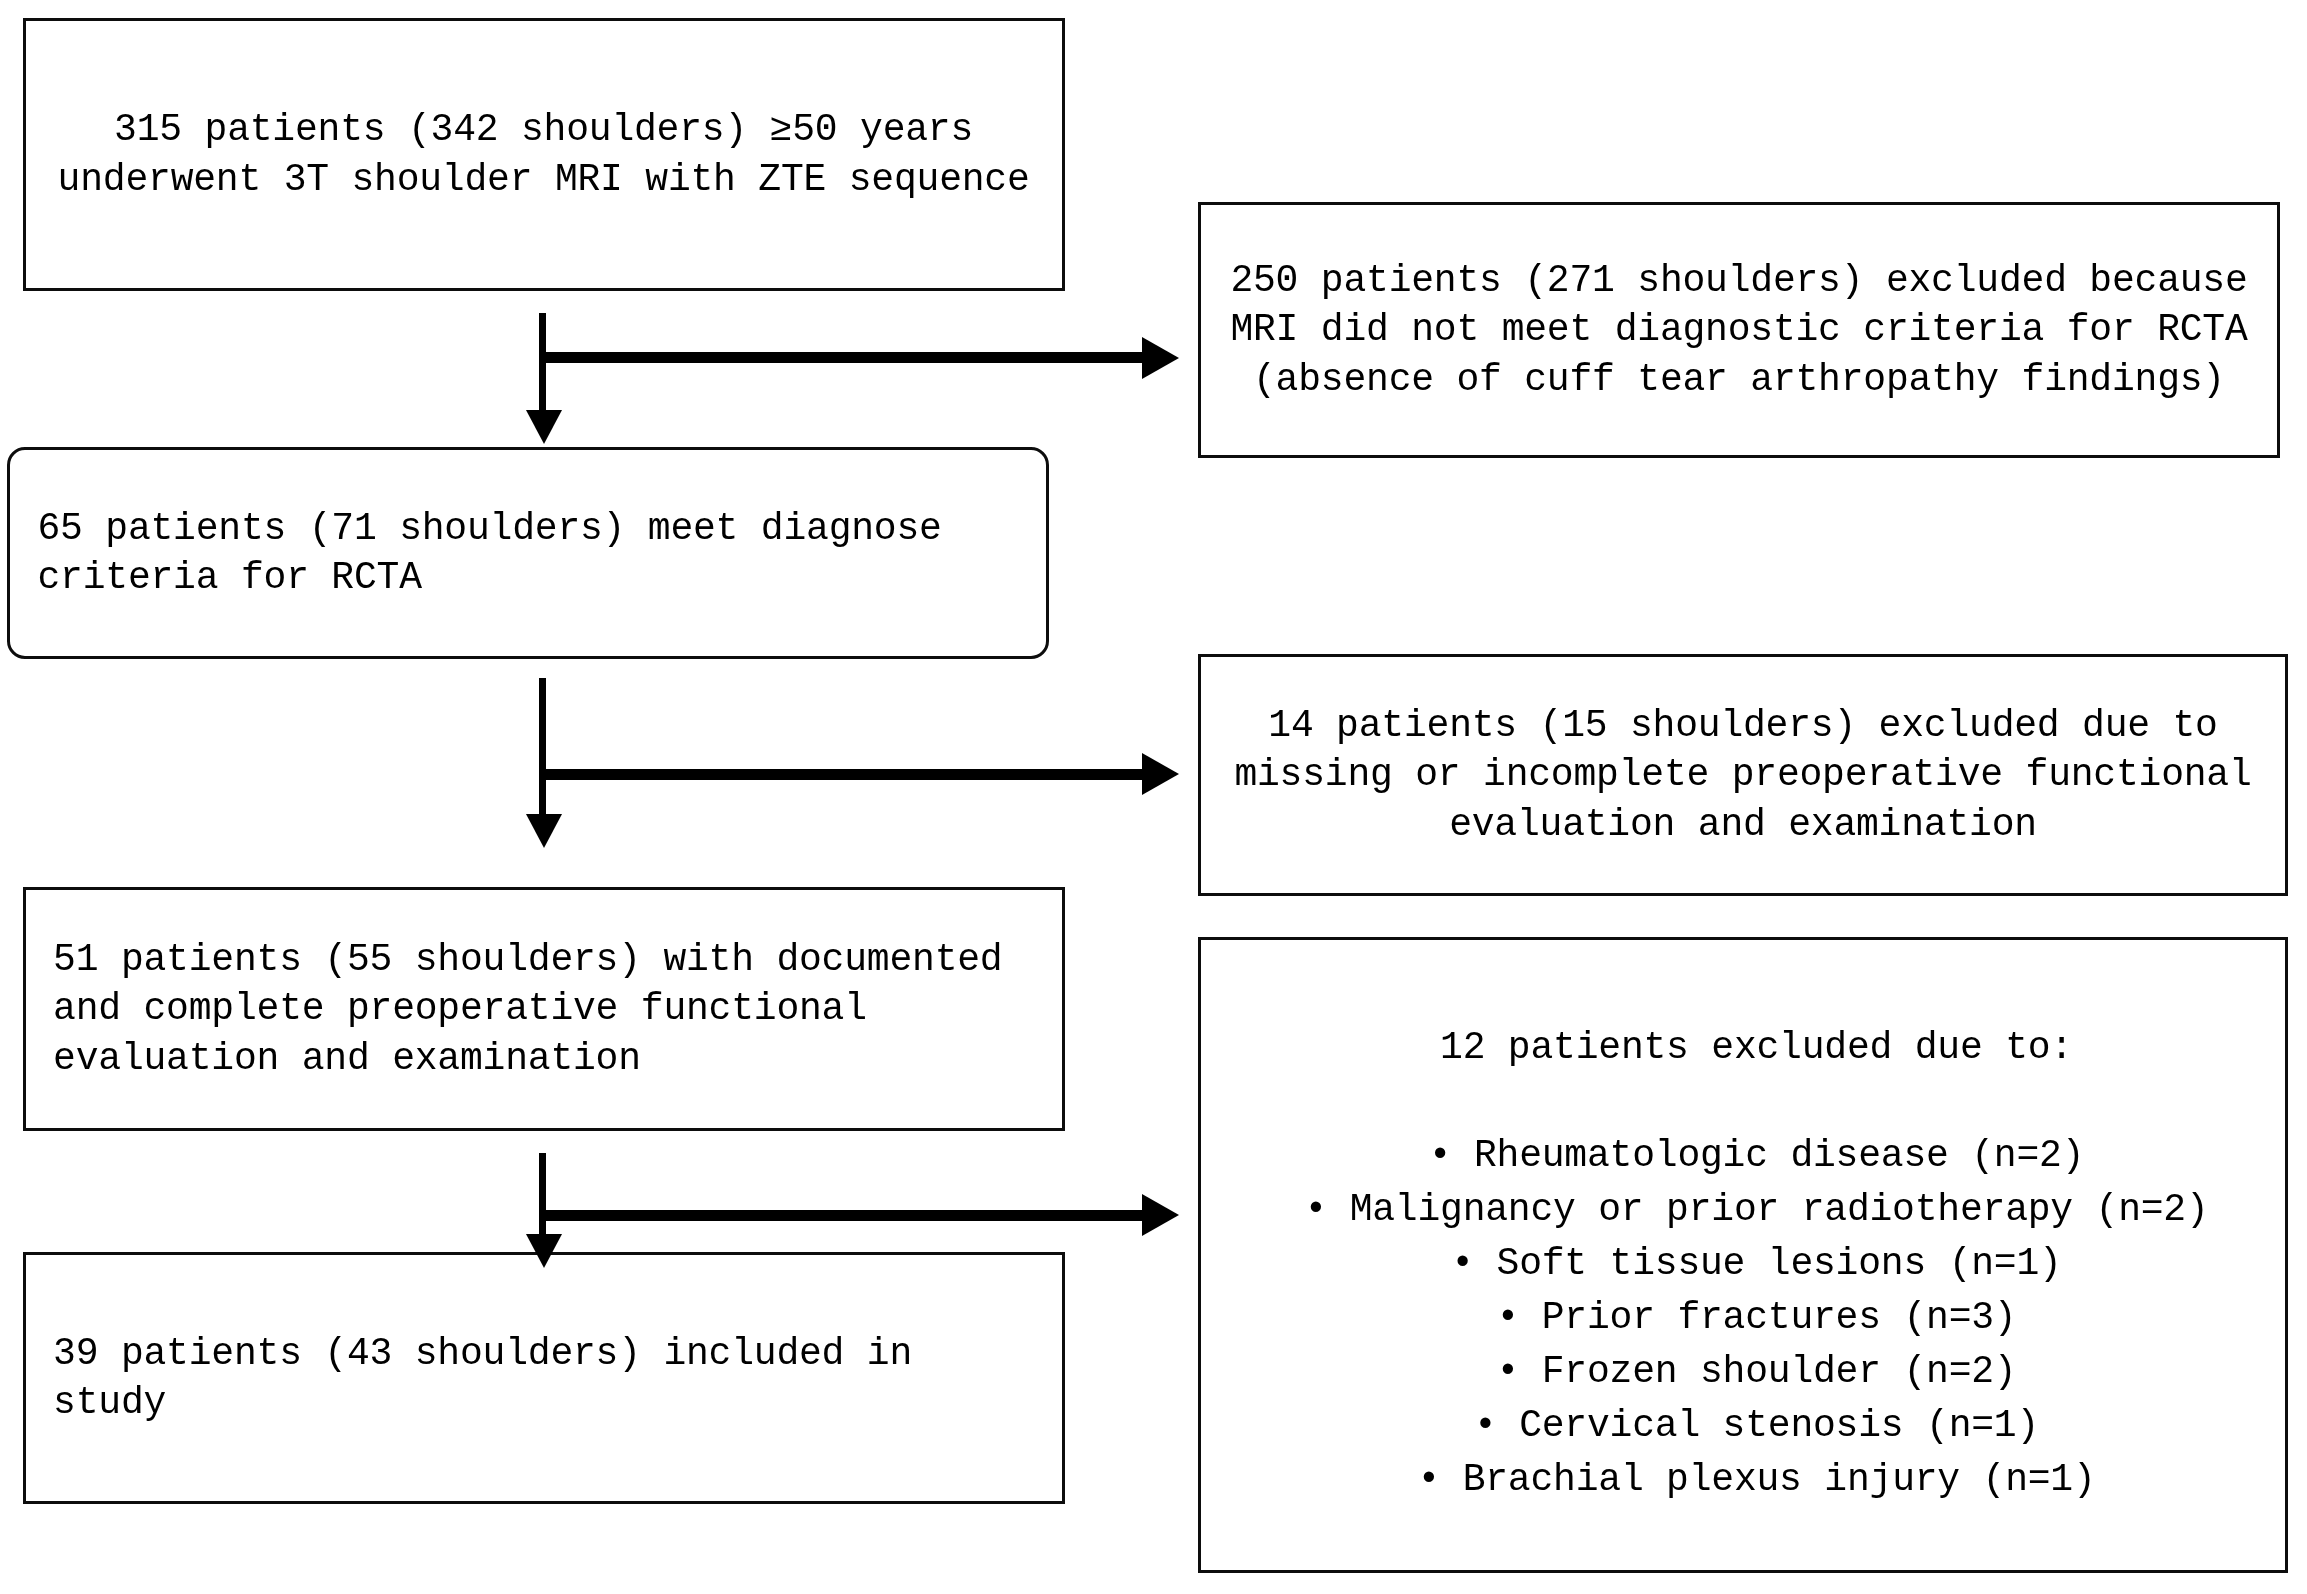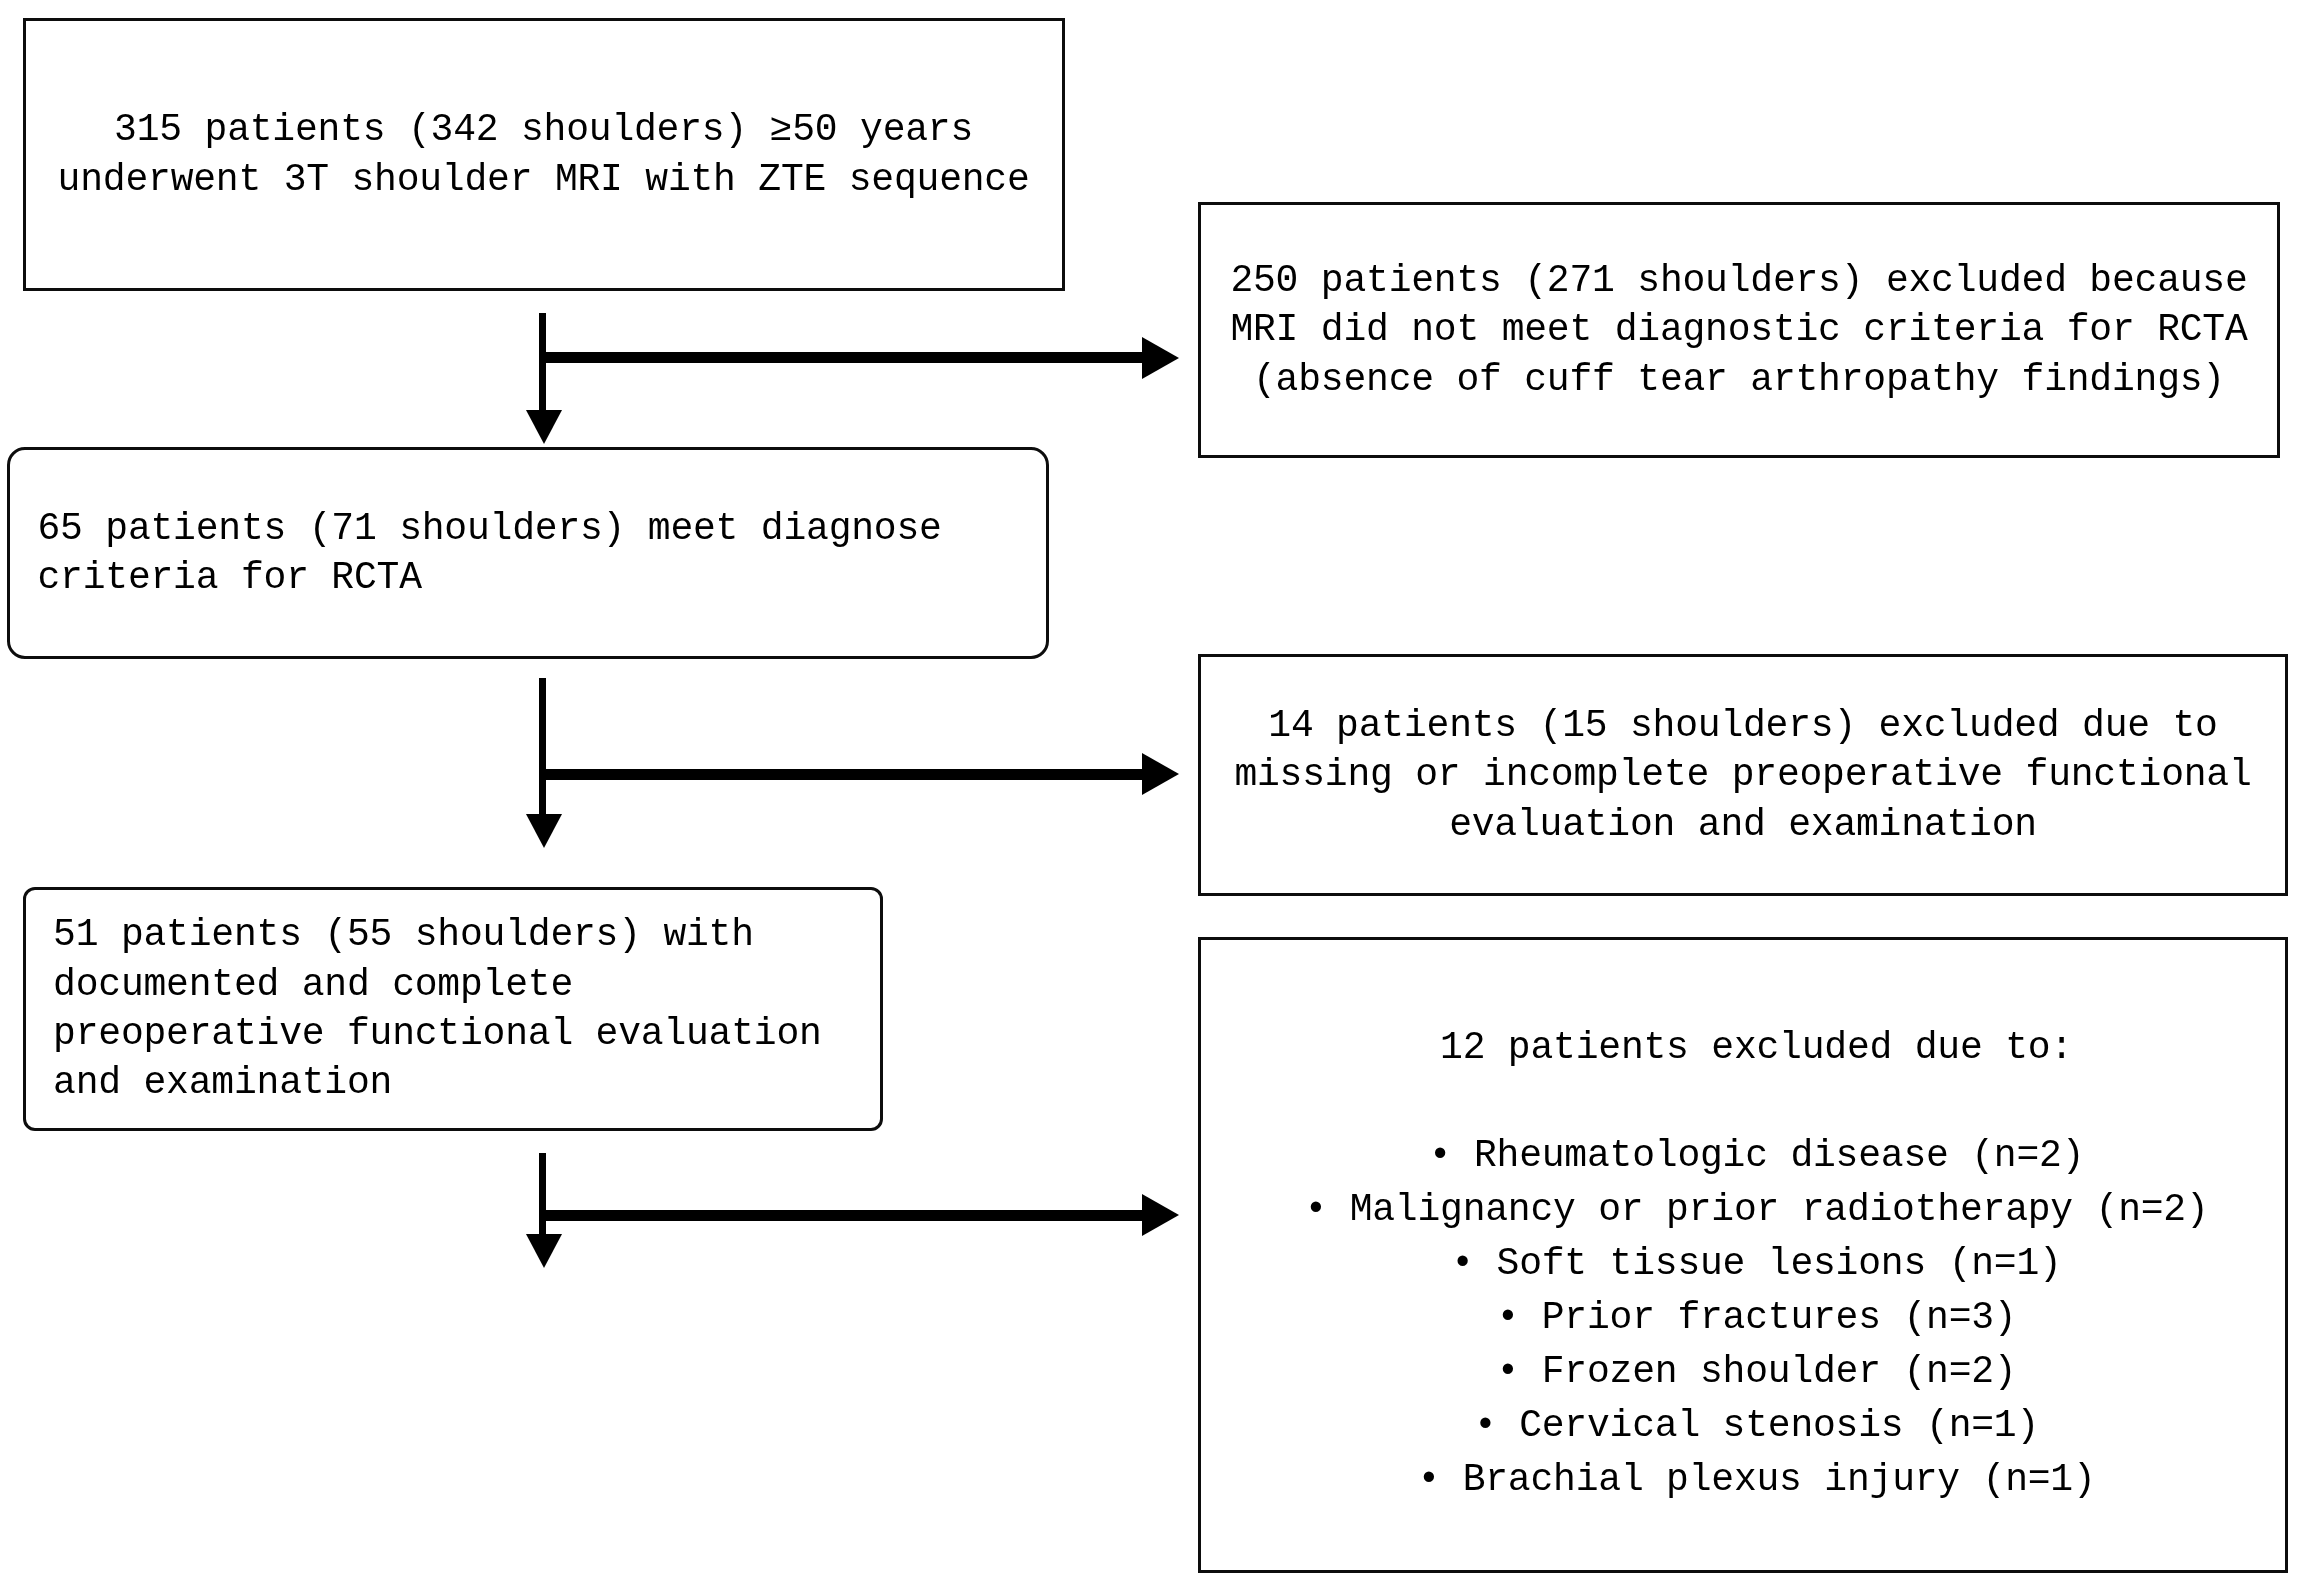--- a/index.html
+++ b/index.html
@@ -31,21 +31,21 @@
     letter-spacing: -0.2px;
   }
   .node .txt {
     display: block;
     width: 100%;
     white-space: pre-line;
   }
   
   #node-screened   { left: 22.6px;  top: 18px;   width: 1042px; height: 273px; }
   #node-eligible   { left: 7px;  top: 447px;  width: 1042px; height: 212px; justify-content: flex-end; text-align: left; border-radius: 18px; }
-  #node-documented { left: 22.6px;  top: 887px; width: 860px; height: 244px; justify-content: flex-start; text-align: left; border-radius: 12px; }
+  #node-documented { left: 22.6px;  top: 887px; width: 1042px; height: 244px; justify-content: flex-start; text-align: left; }
   #node-included   { left: 22.6px;  top: 1252px; width: 1042px; height: 252px; justify-content: flex-start; text-align: left; }
   #node-eligible .txt,
   #node-documented .txt,
   #node-included .txt { text-align: left; padding-left: 6.5px; }
   
   #node-excl-mri   { left: 1198px; top: 202px;  width: 1082px; height: 256px; }
   #node-excl-func  { left: 1198px; top: 654px;  width: 1090px; height: 242px; }
   #node-excl-other { left: 1198px; top: 937px; width: 1090px; height: 636px; align-items: flex-start; padding-top: 27.5px; padding-left: 48px; }
   #node-excl-other .txt { line-height: 1.42; }
   .bullet-list { list-style: none; margin: 0; padding: 0; }
@@ -87,20 +87,23 @@
   </div>
 
   <div class="node" id="node-eligible">
     <span class="txt">65 patients (71 shoulders) meet diagnose criteria for RCTA</span>
   </div>
 
   <div class="node" id="node-documented">
     <span class="txt">51 patients (55 shoulders) with documented and complete preoperative functional evaluation and examination</span>
   </div>
 
+  <div class="node" id="node-included">
+    <span class="txt">39 patients (43 shoulders) included in study</span>
+  </div>
 
   <div class="node" id="node-excl-mri">
     <span class="txt">250 patients (271 shoulders) excluded because MRI did not meet diagnostic criteria for RCTA (absence of cuff tear arthropathy findings)</span>
   </div>
 
   <div class="node" id="node-excl-func">
     <span class="txt">14 patients (15 shoulders) excluded due to missing or incomplete preoperative functional evaluation and examination</span>
   </div>
 
   <div class="node" id="node-excl-other">

